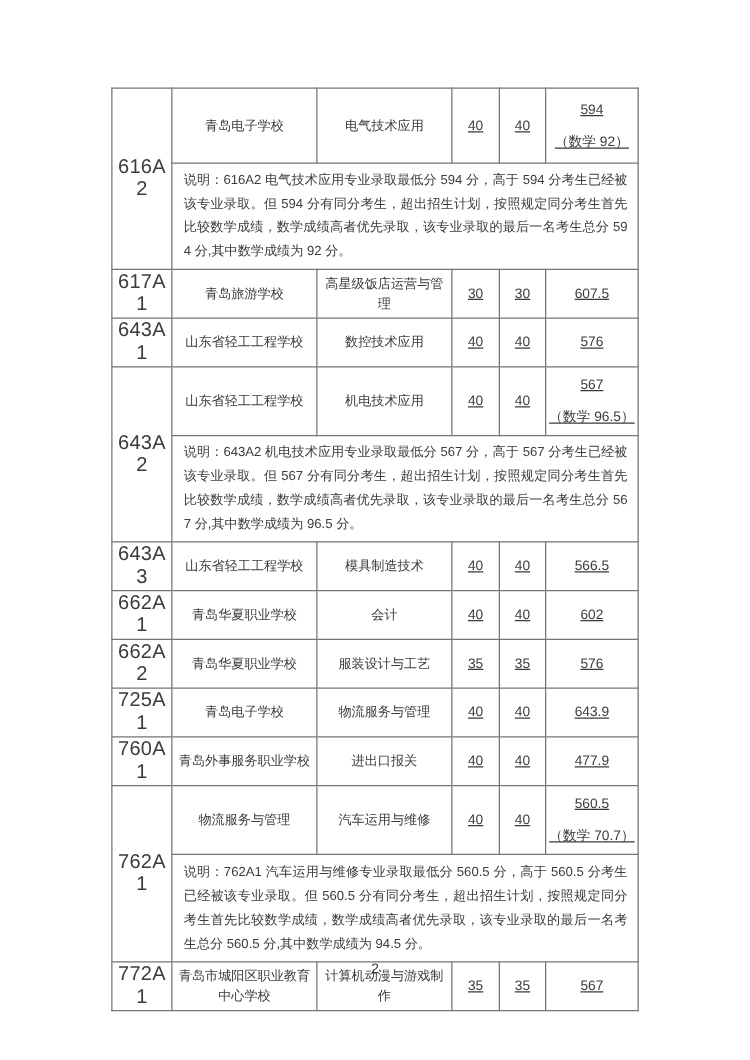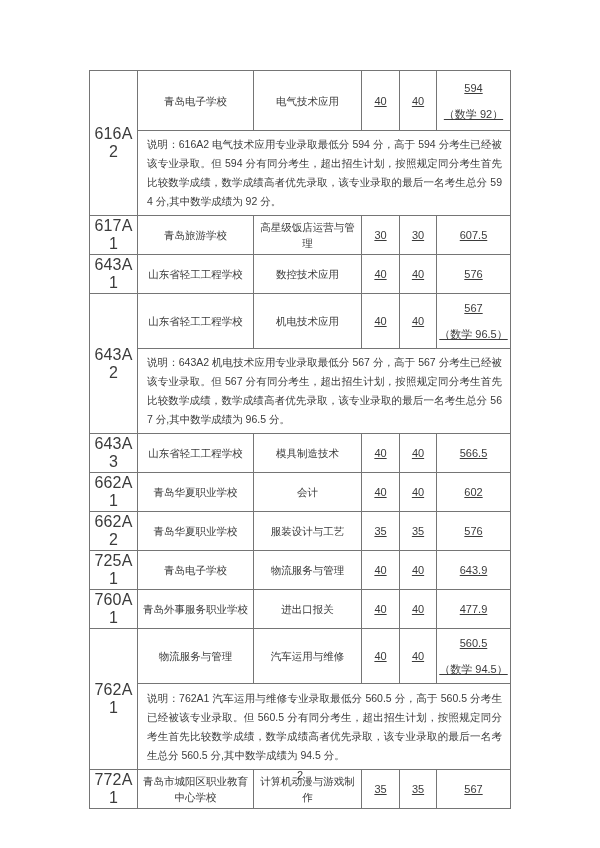--- a/index.html
+++ b/index.html
@@ -178,21 +178,21 @@
       </tr>
 
       <tr class="rh55">
         <td class="code" rowspan="2">762A1</td>
         <td class="cjk">物流服务与管理</td>
         <td class="cjk">汽车运用与维修</td>
         <td class="num">40</td>
         <td class="num">40</td>
         <td class="num score2">
           <span>560.5</span>
-          <span class="mathnote">（数学 94.5）</span>
+          <span class="mathnote">（数学 70.7）</span>
         </td>
       </tr>
       <tr class="rh86">
         <td class="note-cell" colspan="5">说明：762A1 汽车运用与维修专业录取最低分 560.5 分，高于 560.5 分考生已经被该专业录取。但 560.5 分有同分考生，超出招生计划，按照规定同分考生首先比较数学成绩，数学成绩高者优先录取，该专业录取的最后一名考生总分 560.5 分,其中数学成绩为 94.5 分。</td>
       </tr>
 
       <tr class="rh43">
         <td class="code">772A1</td>
         <td class="cjk">青岛市城阳区职业教育中心学校</td>
         <td class="cjk">计算机动漫与游戏制作</td>

